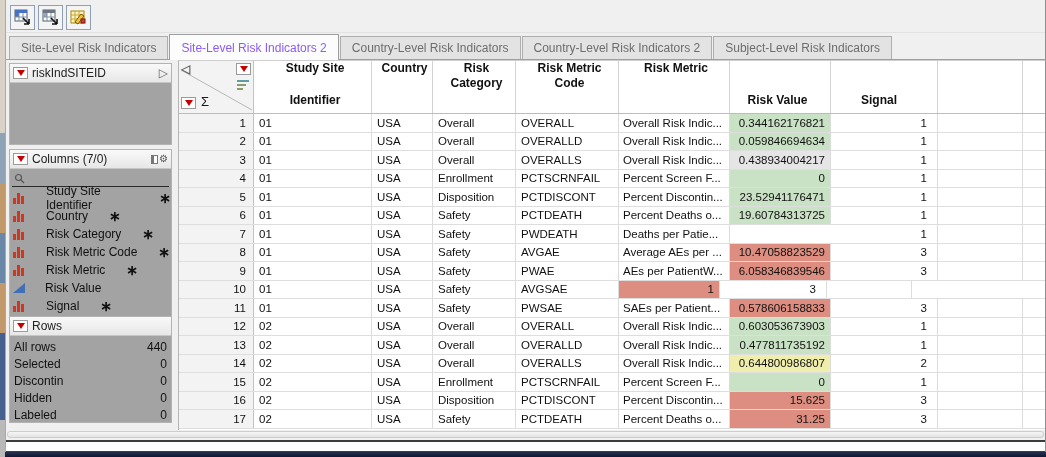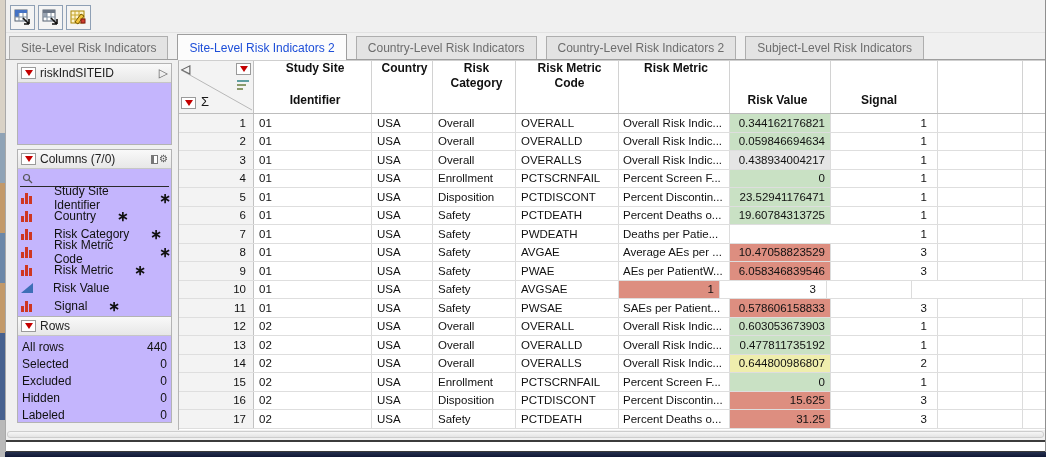--- a/index.html
+++ b/index.html
@@ -12,29 +12,29 @@
 
   
   .window { position:absolute; left:5px; top:0; width:1041px; height:457px; background:#f0f0f0; border-left:1px solid #a9a9a9; border-right:1px solid #8f8f8f; }
 
   
   .toolbar { position:absolute; left:0; top:2px; right:0; height:31px; display:flex; align-items:center; gap:3px; padding-left:4px; border-bottom:1px solid #e2e2e2; }
   .tb-btn { width:25px; height:25px; background:#f4f4f4; border:1px solid #8fa0b5; display:flex; align-items:center; justify-content:center; }
 
   
   .tabstrip { position:absolute; left:0; top:33px; right:0; height:27px; display:flex; align-items:flex-end; padding-left:3px; border-bottom:1px solid #9e9e9e; }
-  .tab { height:23px; padding:0 11px; display:flex; align-items:center; background:#e3e3e3; border:1px solid #aeaeae; border-bottom:none; color:#6d6d6d; font-size:12px; white-space:nowrap; margin-right:9px;justify-content:center; }
-  .tab.active { height:26px; background:#fcfcfc; color:#1d4ed8; margin-bottom:-1px; border-color:#9e9e9e; z-index:2; }
+  .tab { height:23px; padding:0 11px; display:flex; align-items:center; background:#e3e3e3; border:1px solid #aeaeae; border-bottom:none; color:#6d6d6d; font-size:12px; white-space:nowrap; margin-right:1px;justify-content:center; }
+  .tab.active { height:26px; background:#fcfcfc; color:#8b5cf6; margin-bottom:-1px; border-color:#9e9e9e; z-index:2; }
 
   
   .content { position:absolute; left:0; top:60px; right:0; height:370px; background:#f0f0f0; }
 
   
   .sidebar { position:absolute; left:3px; top:3px; width:165px; bottom:0; }
-  .panel { position:absolute; left:8px; right:2px; background:#c4b5fd; border:1px solid #b3b3b3; }
+  .panel { position:absolute; left:0; right:2px; background:#a3a3a3; border:1px solid #b3b3b3; }
   .panel-hd { height:19px; background:linear-gradient(#f9f9f9,#e7e7e7); border-bottom:1px solid #c6c6c6; display:flex; align-items:center; gap:4px; padding:0 3px; font-size:12px; color:#222; }
   .panel-hd .spacer { flex:1; }
   .p-table { top:0; height:82px; }
   .p-cols { top:86px; height:186px; }
   .p-rows { top:253px; height:107px; }
 
   .rtri { width:15px; height:12px; background:#fff; border:1px solid #9a9a9a; display:inline-flex; align-items:center; justify-content:center; flex:none; }
   .rtri::after { content:""; border-left:4px solid transparent; border-right:4px solid transparent; border-top:6px solid #c40000; }
   .disc { font-size:12px; color:#666; line-height:1; }
 
@@ -275,21 +275,21 @@
           <span class="lbl">All rows</span>
           <span class="val">440</span>
         </div>
 
         <div class="stat-row">
           <span class="lbl">Selected</span>
           <span class="val">0</span>
         </div>
 
         <div class="stat-row">
-          <span class="lbl">Excluded</span>
+          <span class="lbl">Discontin</span>
           <span class="val">0</span>
         </div>
 
         <div class="stat-row">
           <span class="lbl">Hidden</span>
           <span class="val">0</span>
         </div>
 
         <div class="stat-row">
           <span class="lbl">Labeled</span>

